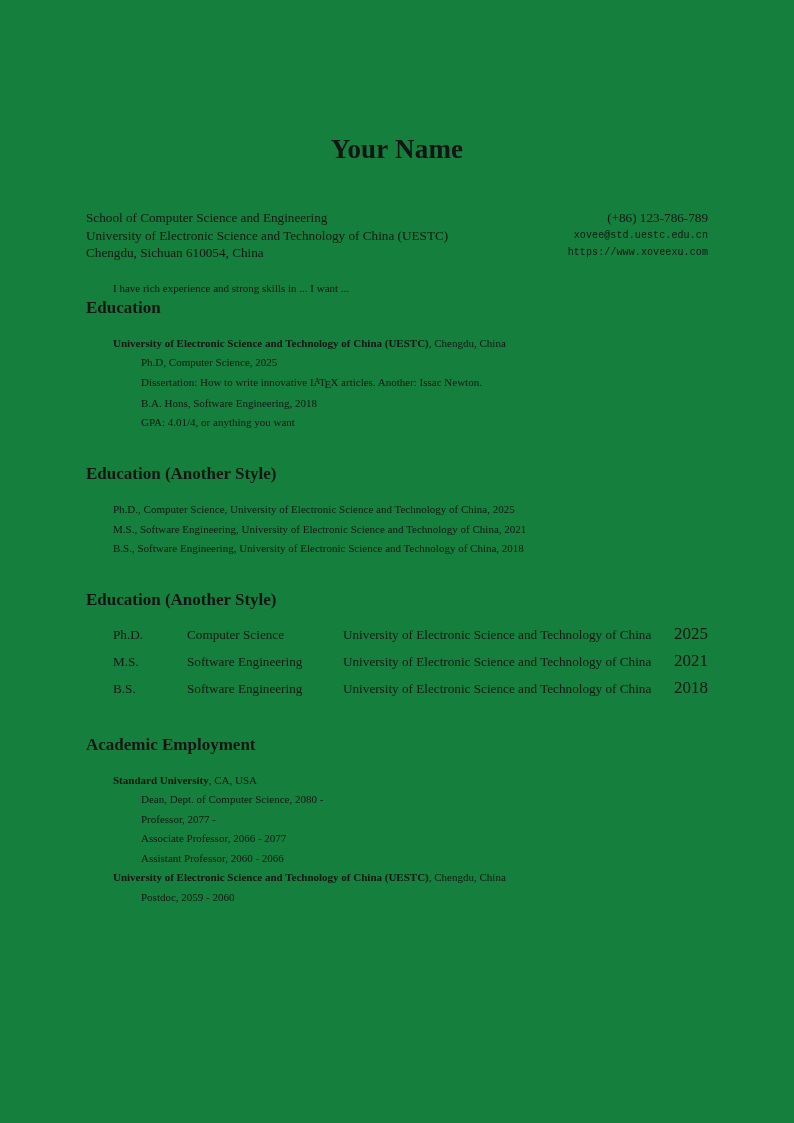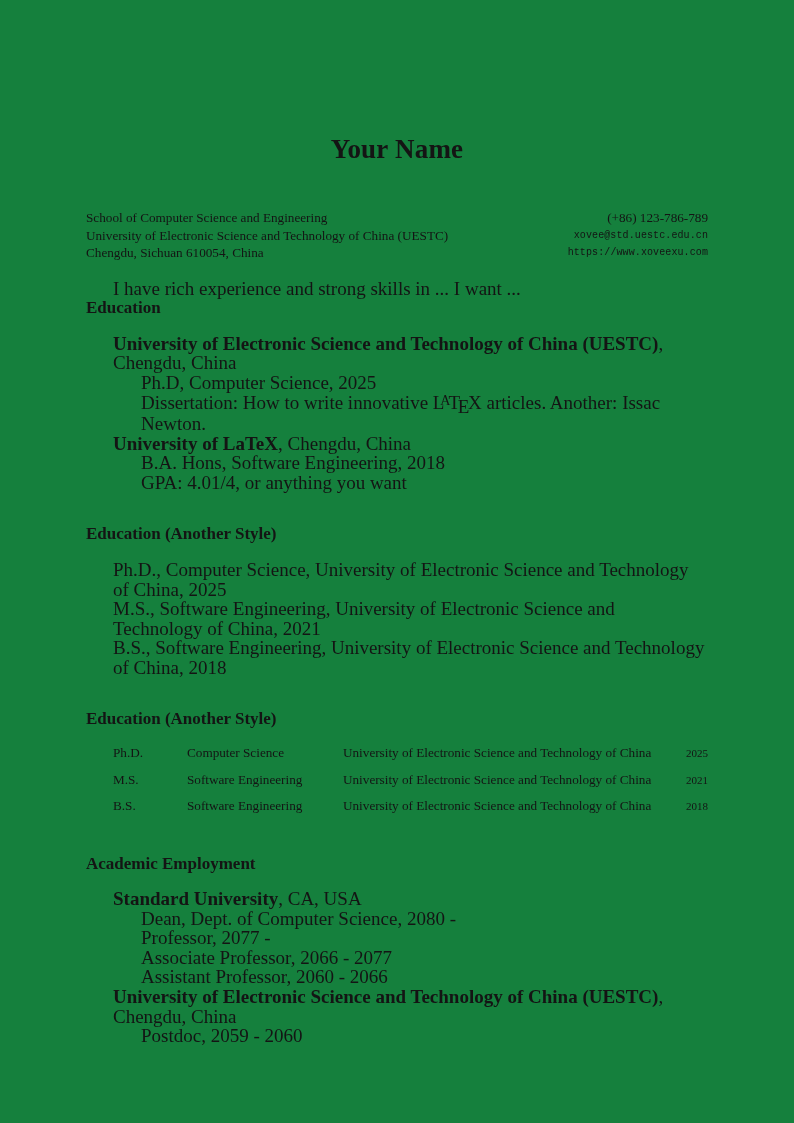--- a/index.html
+++ b/index.html
@@ -70,21 +70,21 @@
     line-height: 1.2;
   }
   .sec-summary   { margin-top: 30px; }
   .sec-education { }
   .sec-edu2      { margin-top: 31px; }
   .sec-edu3      { margin-top: 31px; }
   .sec-employ    { margin-top: 31px; }
 
   
   .body-text {
-    font-size: 19px;
+    font-size: 11px;
     line-height: 19.6px;
   }
   .indent-1 { margin-left: 27px; }   
   .indent-2 { margin-left: 55px; }   
 
   .summary-para {
     margin-top: 17px;
   }
 
   .entry-list { margin-top: 15px; }
@@ -106,21 +106,21 @@
     padding: 0 0 6px 0;
     vertical-align: baseline;
     line-height: 19.6px;
   }
   .col-degree { width: 74px;  padding-left: 27px !important; white-space: nowrap; }
   .col-major  { width: 156px; white-space: nowrap; }
   .col-school { white-space: nowrap; }
   .col-year   {
     text-align: right;
     white-space: nowrap;
-    font-size: 11px;
+    font-size: 17px;
     width: 46px;
   }
 
   
   .latex {
     font-family: "Liberation Serif", "DejaVu Serif", serif;
     white-space: nowrap;
     letter-spacing: 0;
   }
   .latex .la-a {
@@ -166,21 +166,20 @@
   <div class="body-text summary-para indent-1">I have rich experience and strong skills in ... I want ...</div>
 
   <h2 class="section-heading sec-education">Education</h2>
 
   <div class="entry-list">
 
     <div class="body-text entry-head indent-1"><b>University of Electronic Science and Technology of China (UESTC)</b><span>, Chengdu, China</span></div>
     <div class="body-text entry-line indent-2">Ph.D, Computer Science, 2025</div>
     <div class="body-text entry-line indent-2"><span>Dissertation: How to write innovative </span><span class="latex">L<span class="la-a">A</span>T<span class="la-e">E</span>X</span><span> articles. Another: Issac Newton.</span></div>
 
-    <div class="body-text entry-head indent-1"><b>University of LaTeX</b><span>, Chengdu, China</span></div>
     <div class="body-text entry-line indent-2">B.A. Hons, Software Engineering, 2018</div>
     <div class="body-text entry-line indent-2">GPA: 4.01/4, or anything you want</div>
 
   </div>
 
   <h2 class="section-heading sec-edu2">Education (Another Style)</h2>
 
   <div class="plain-list">
     <div class="body-text entry-line">Ph.D., Computer Science, University of Electronic Science and Technology of China, 2025</div>
     <div class="body-text entry-line">M.S., Software Engineering, University of Electronic Science and Technology of China, 2021</div>

